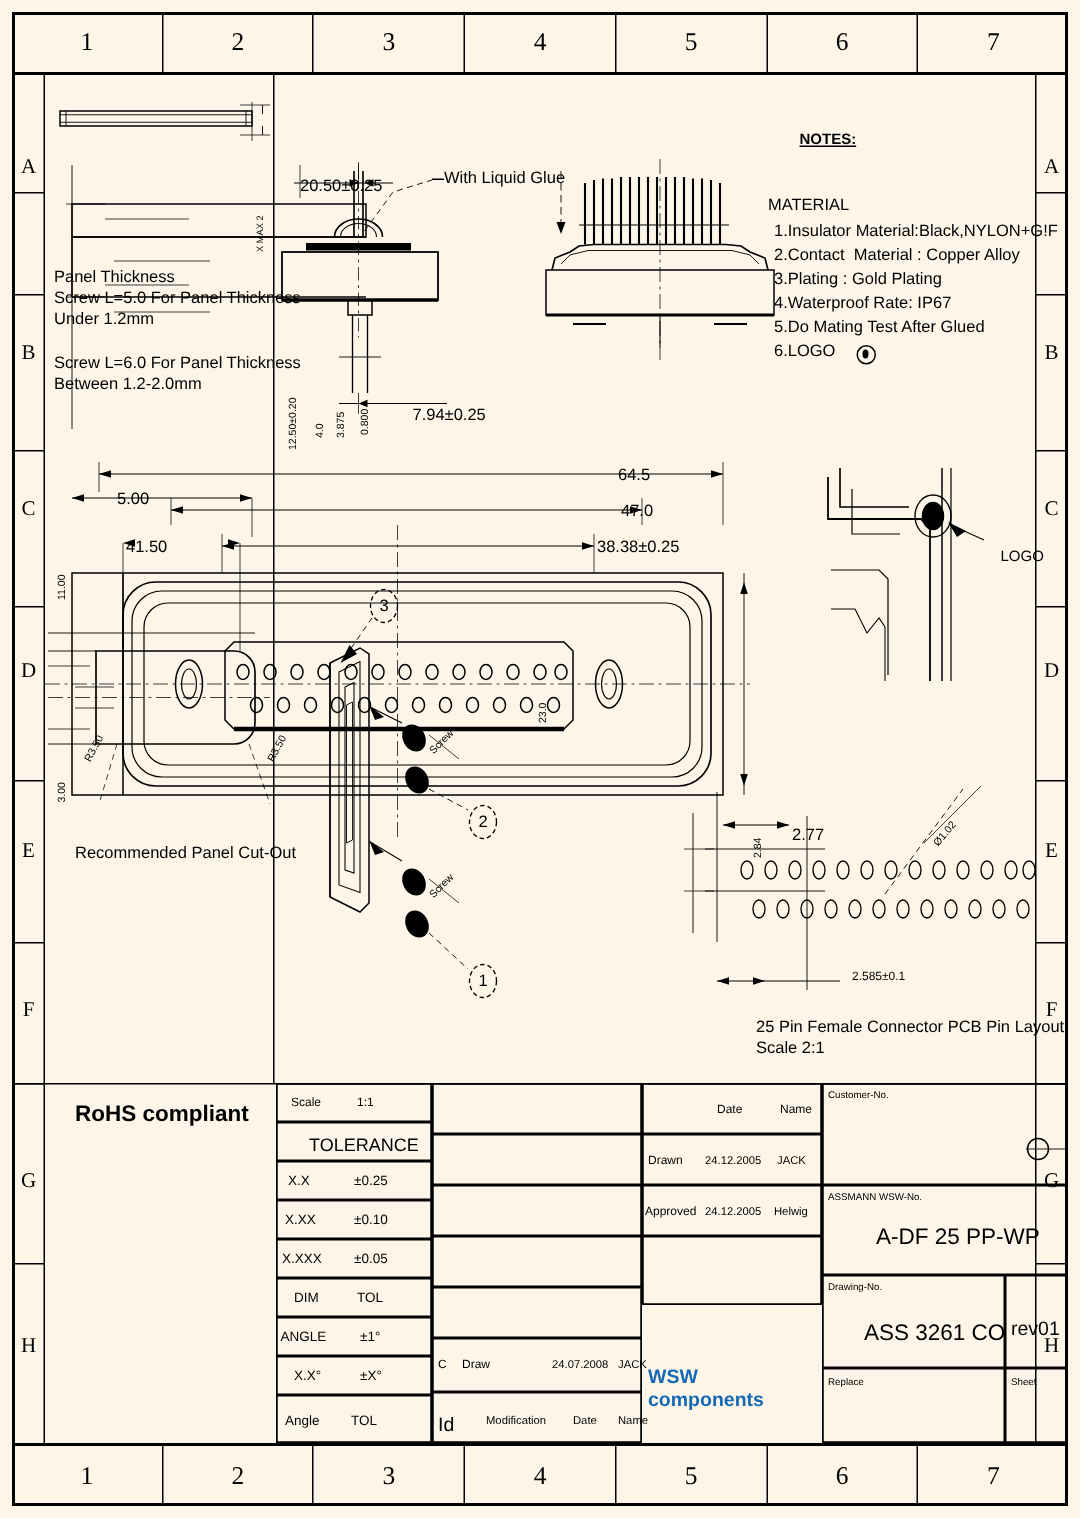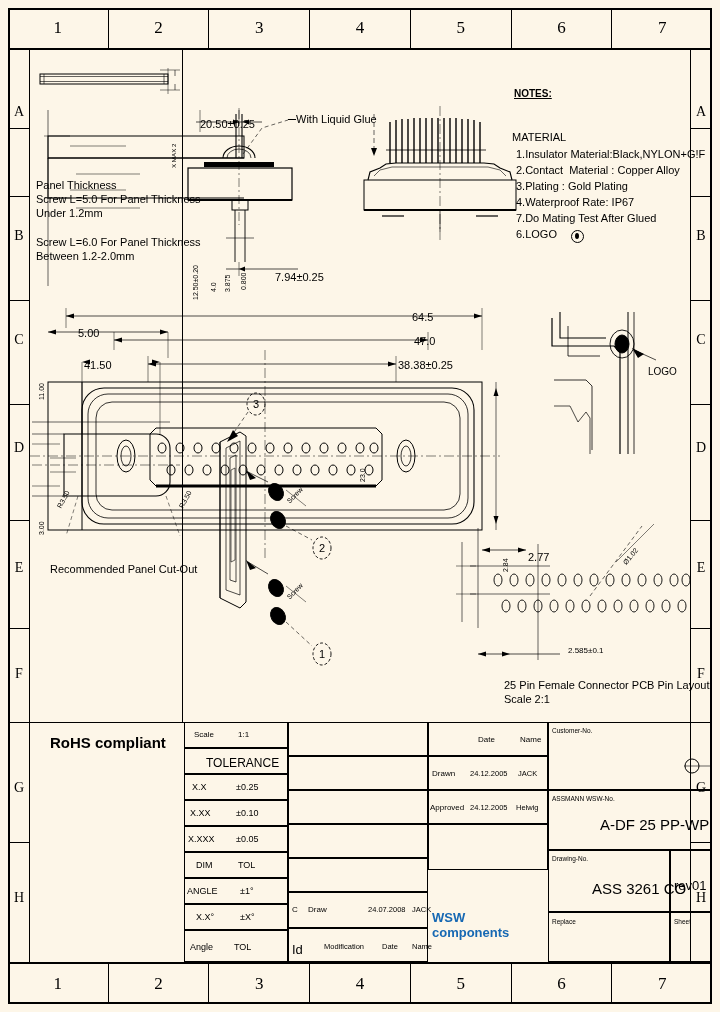--- a/index.html
+++ b/index.html
@@ -12,31 +12,31 @@
   .colftr{left:8px;top:962px;width:704px;height:42px;border-top:2px solid #000;box-sizing:border-box;display:flex;}
   .colcell{flex:1;display:flex;align-items:center;justify-content:center;
            font-family:"Liberation Serif",serif;font-size:17px;border-right:1.5px solid #000;}
   .colcell:last-child{border-right:none;}
   .rowlabL,.rowlabR{position:absolute;width:22px;text-align:center;
            font-family:"Liberation Serif",serif;font-size:14px;}
   .vline{position:absolute;width:0;border-left:1.2px solid #000;}
   
   .t{position:absolute;font-family:"Liberation Sans",sans-serif;font-size:8.5px;line-height:11px;white-space:pre;}
   .t9{font-size:11px;}
-  .t10{font-size:10px;}
+  .t10{font-size:10px;margin-left:19px;}
   .t7{font-size:7px;}
   .t6{font-size:6.2px;}
   .bold{font-weight:bold;}
   .vert{transform-origin:0 0;transform:rotate(-90deg);}
   .ul{text-decoration:underline;}
   
   .tb{position:absolute;left:8px;top:722px;width:704px;height:240px;}
   .cellbox{position:absolute;box-sizing:border-box;border:1px solid #000;}
   .lbl{position:absolute;font-size:6.5px;font-family:"Liberation Sans",sans-serif;white-space:nowrap;}
-  .big{font-size:15px;margin-left:16px;}
+  .big{font-size:15px;}
   .mid{font-size:13px;}
   .logo{position:absolute;background:#1668b3;color:#fff;font-weight:bold;
         display:flex;align-items:center;justify-content:center;letter-spacing:-1px;}
   .rohs{position:absolute;font-weight:bold;font-size:15px;font-family:"Liberation Sans",sans-serif;}
   svg{display:block;}
 </style>
 </head>
 <body>
 
 <div id="sheet">
@@ -395,21 +395,21 @@
   <div class="t t9" style="left:36px;top:208px">Under 1.2mm</div>
   <div class="t t9" style="left:36px;top:237px">Screw L=6.0 For Panel Thickness</div>
   <div class="t t9" style="left:36px;top:251px">Between 1.2-2.0mm</div>
 
   <div class="t t10 ul bold" style="left:514px;top:88px">NOTES:</div>
   <div class="t t9" style="left:512px;top:132px">MATERIAL</div>
   <div class="t t9" style="left:516px;top:149px">1.Insulator Material:Black,NYLON+G!F</div>
   <div class="t t9" style="left:516px;top:165px">2.Contact  Material : Copper Alloy</div>
   <div class="t t9" style="left:516px;top:181px">3.Plating : Gold Plating</div>
   <div class="t t9" style="left:516px;top:197px">4.Waterproof Rate: IP67</div>
-  <div class="t t9" style="left:516px;top:213px">7.Do Mating Test After Glued</div>
+  <div class="t t9" style="left:516px;top:213px">5.Do Mating Test After Glued</div>
   <div class="t t9" style="left:516px;top:229px">6.LOGO</div>
   <div class="abs" style="left:571px;top:230px;width:11px;height:11px;border:1.4px solid #000;border-radius:50%;">
     <div class="abs" style="left:2.5px;top:2px;width:4px;height:6px;background:#000;border-radius:50%;"></div>
   </div>
 
   <div class="t t9" style="left:296px;top:114px">With Liquid Glue</div>
   <div class="abs" style="left:288px;top:119px;width:8px;border-top:1px solid #000;"></div>
   <div class="t t9" style="left:50px;top:564px">Recommended Panel Cut-Out</div>
   <div class="t t9" style="left:504px;top:680px">25 Pin Female Connector PCB Pin Layout</div>
   <div class="t t9" style="left:504px;top:694px">Scale 2:1</div>

